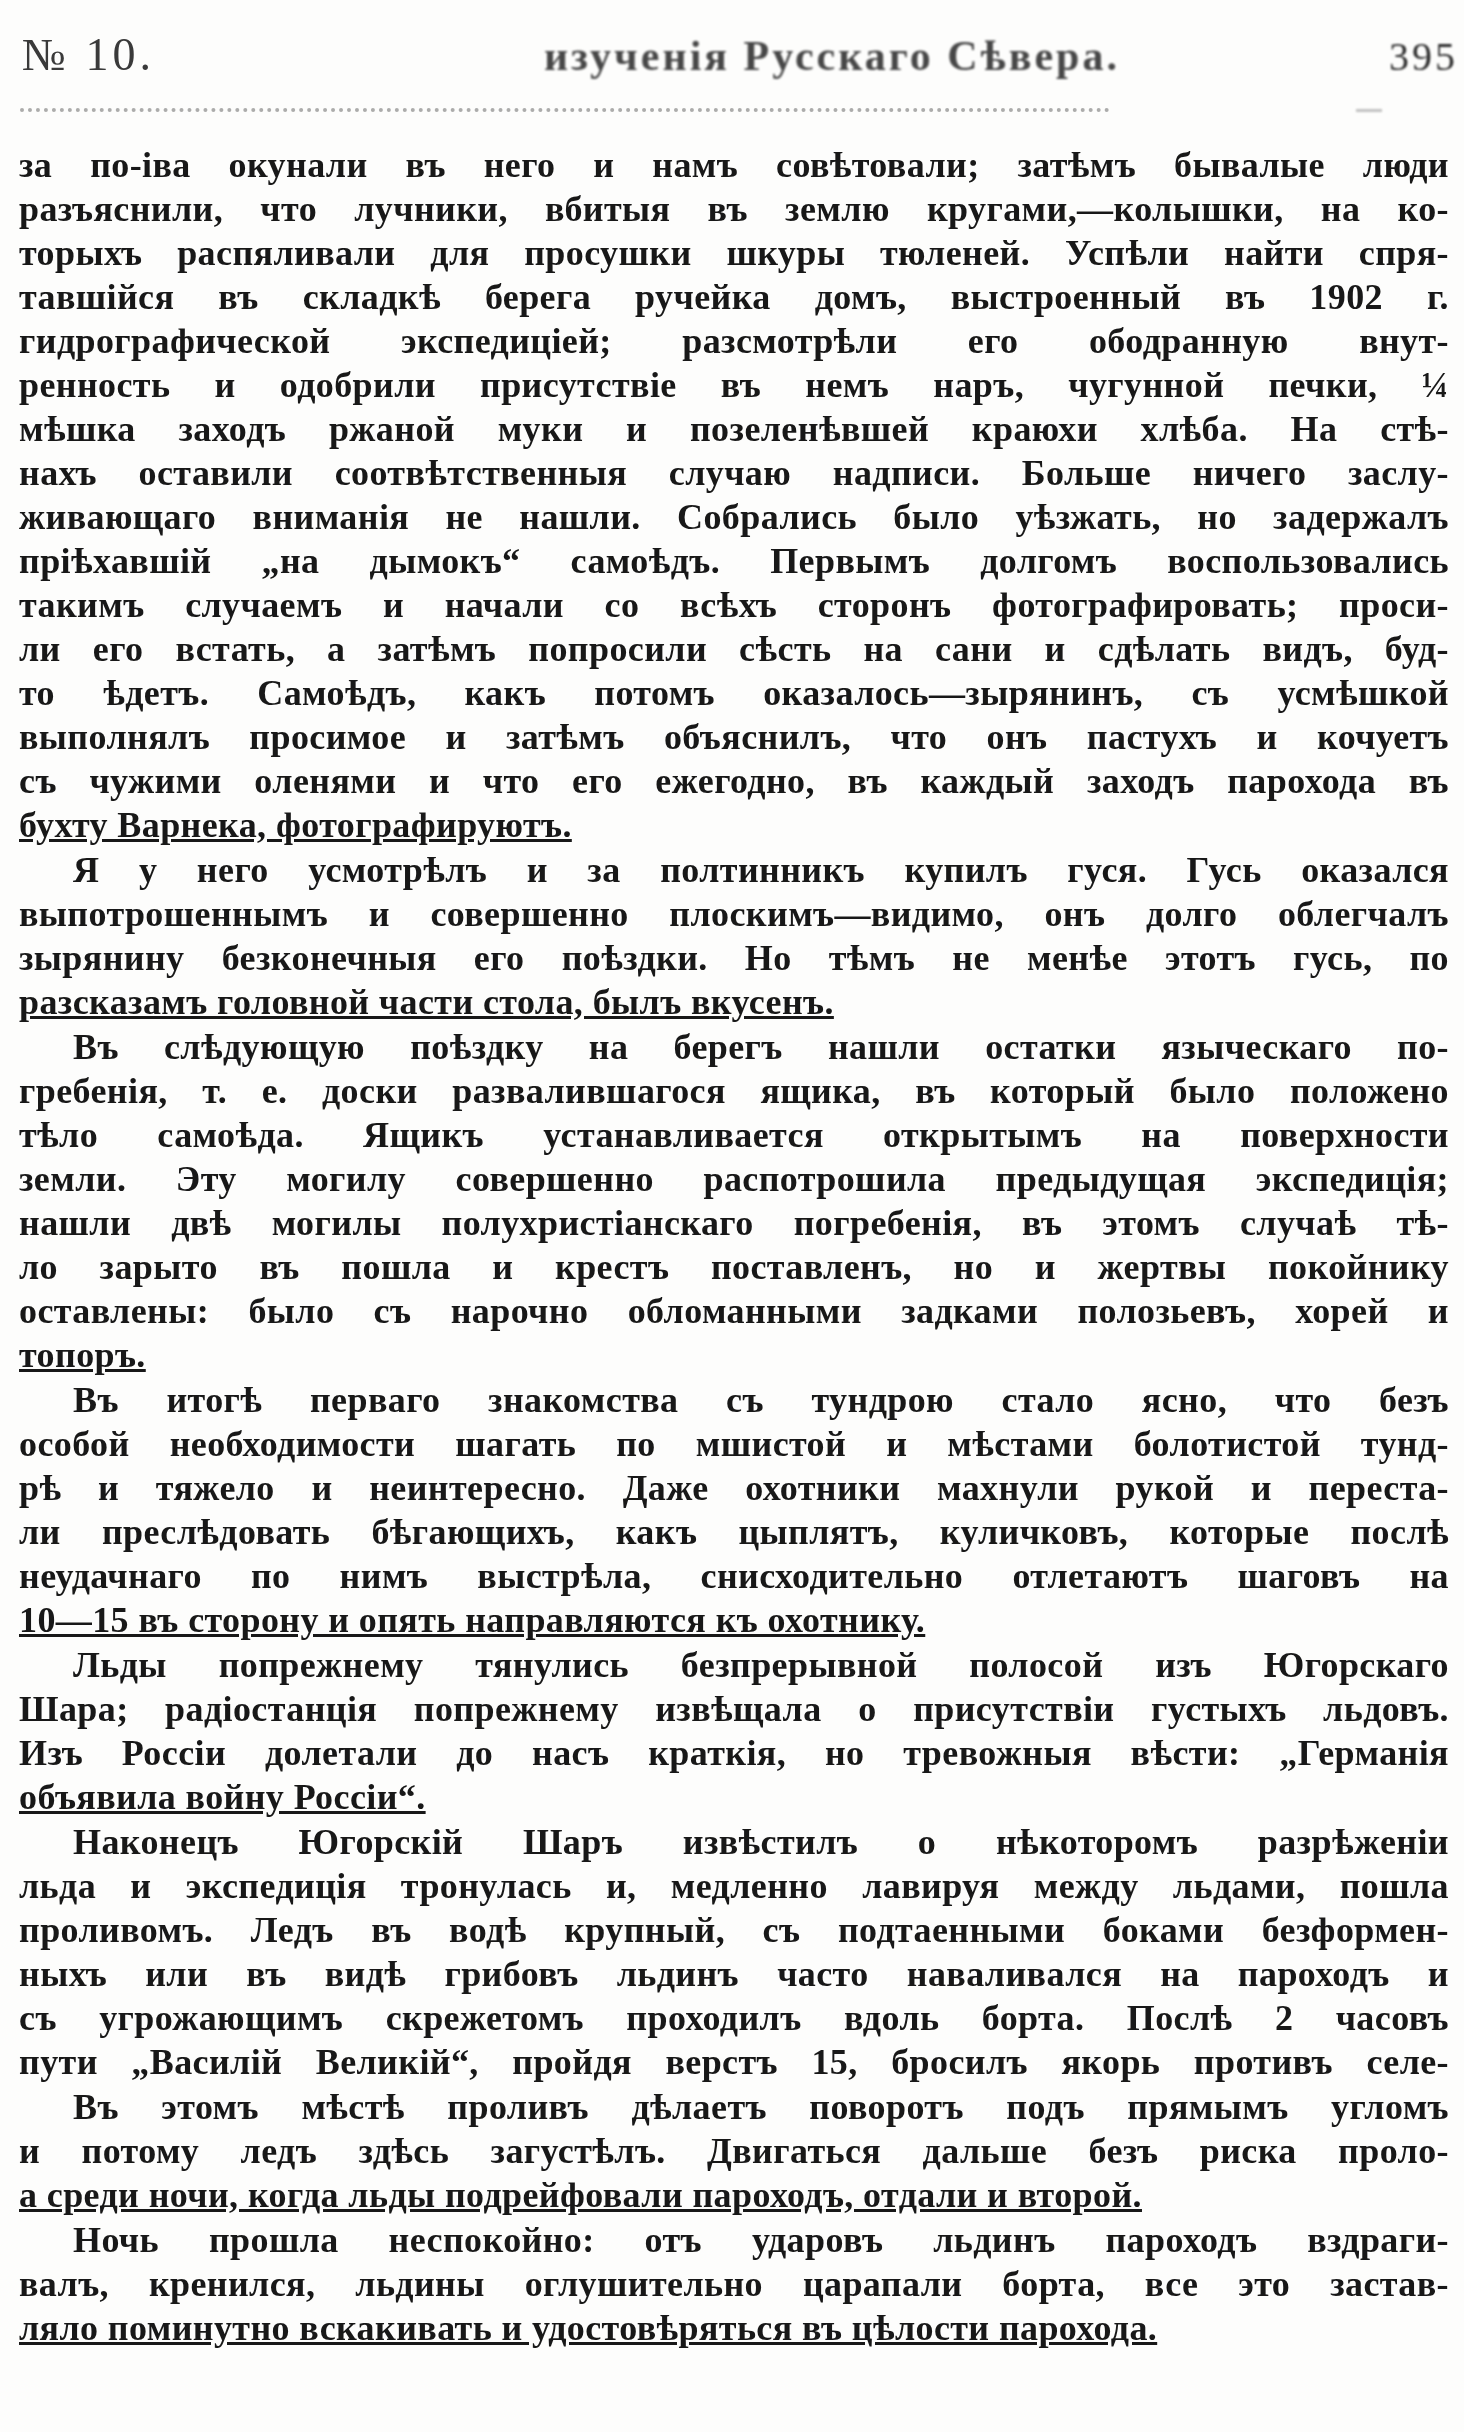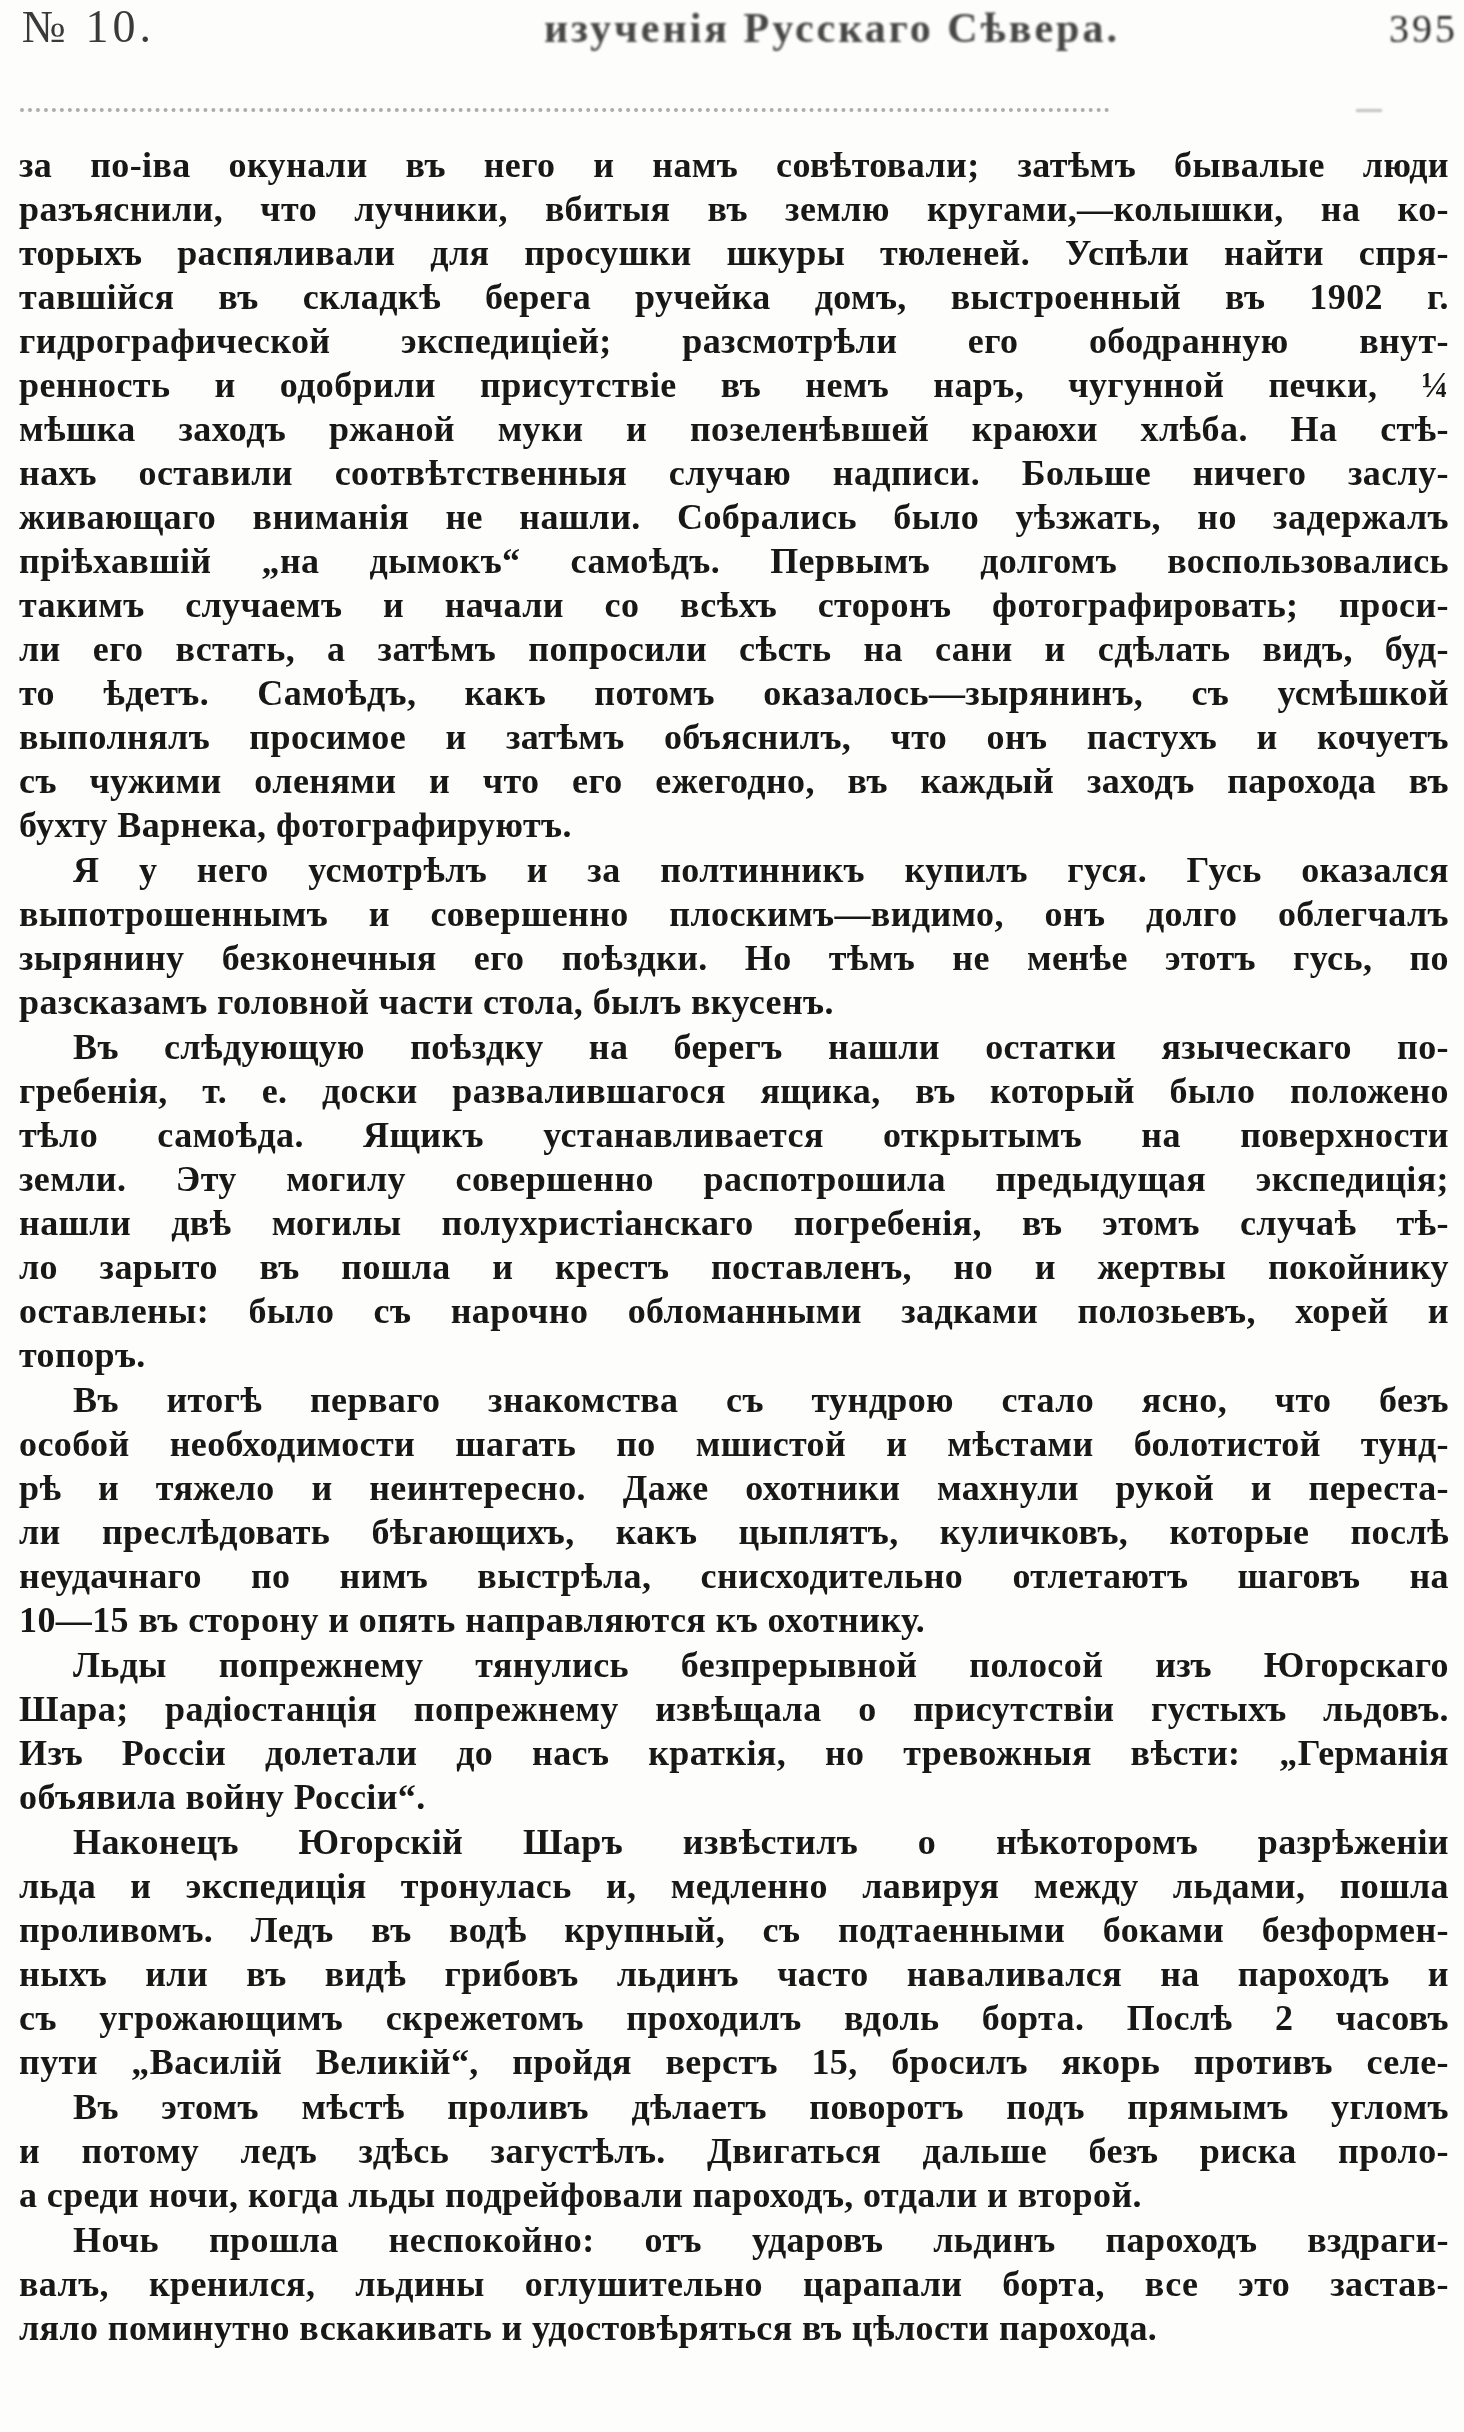--- a/index.html
+++ b/index.html
@@ -13,21 +13,21 @@
   .page {
     width: 1464px; height: 2432px;
     position: relative;
     filter: blur(0.3px);
   }
   
   .header {
     display: flex;
     justify-content: space-between;
     align-items: baseline;
-    padding: 0 6px 0 22px;
+    padding: 28px 6px 0 22px;
     height: 52px;
   }
   .issue-no {
     font-size: 46px;
     color: #3a3a3a;
     letter-spacing: 4px;
     filter: blur(0.6px);
   }
   .running-title {
     font-size: 42px;
@@ -75,21 +75,21 @@
   }
   .para { margin: 1px; }
   .line {
     height: 44px;
     line-height: 44px;
     text-align: justify;
     text-align-last: justify;
     white-space: normal;
     overflow: hidden;
   }
-  .line.last { text-align-last: left; }
+  .line.last { text-align-last: left; text-decoration: underline; }
   .line.first { text-indent: 54px; }
 </style>
 </head>
 <body>
 
 <div class="page">
 
   <div class="header">
     <span class="issue-no">№ 10.</span>
     <span class="running-title">изученія Русскаго Сѣвера.</span>

